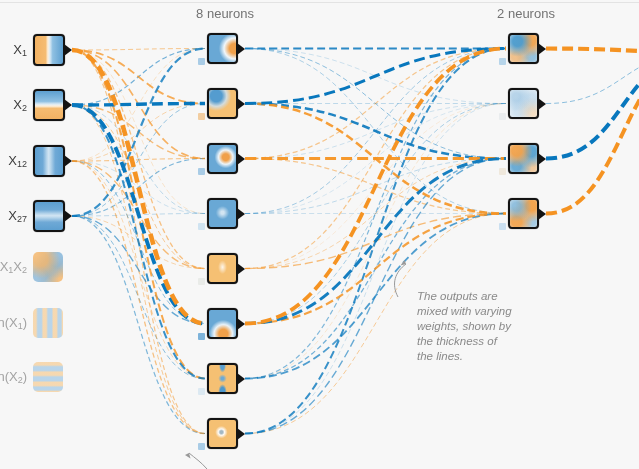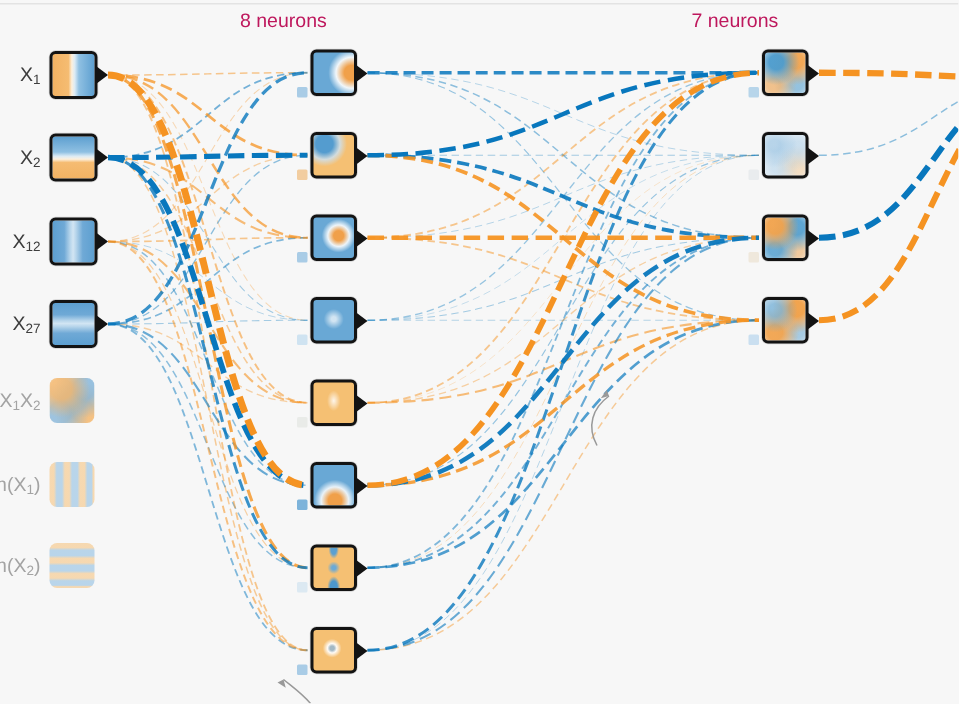--- a/index.html
+++ b/index.html
@@ -5,22 +5,22 @@
   html,body{margin:0;padding:0;}
   body{
     width:639px;height:469px;overflow:hidden;position:relative;
     background:#f7f7f7;
     font-family:"Liberation Sans",sans-serif;
   }
   #stage{position:absolute;inset:0;}
   #topline{position:absolute;top:2px;left:0;width:639px;height:1px;background:#e3e3e3;}
   #links{position:absolute;top:0;left:0;z-index:1;}
   .hdr{
-    position:absolute;top:6px;z-index:3;text-align:left;
-    font-size:13px;color:#be185d;width:130px;
+    position:absolute;top:6px;z-index:3;text-align:center;
+    font-size:13px;color:#737373;width:130px;
   }
   #hdr1{left:160px;}
   #hdr2{left:461px;}
   .node{
     position:absolute;z-index:4;box-sizing:border-box;
     border:2px solid #131313;border-radius:4px;
     box-shadow:0 0 0 0.5px rgba(0,0,0,.15);
   }
   .node.active::after{
     content:"";position:absolute;right:-9px;top:50%;transform:translateY(-50%);
@@ -160,21 +160,21 @@
       <g>
         <path d="M 398 297 C 391 284 395 272 406 264" fill="none" stroke="#999" stroke-width="1"></path>
         <path d="M 406 264 l -5.5 1.5 l 4 -5.5 z" fill="#999"></path>
       </g>
       <g>
         <path d="M 207 469 C 201 462 195 458 189 453" fill="none" stroke="#999" stroke-width="1"></path>
         <path d="M 189 453 l 1.5 5.5 l -5.5 -3.5 z" fill="#999"></path>
       </g>
     </svg>
   <div class="hdr" id="hdr1">8 neurons</div>
-  <div class="hdr" id="hdr2">7 neurons</div>
+  <div class="hdr" id="hdr2">2 neurons</div>
   <div id="nodes">
       <div class="node active p-x1" style="left: 33px; top: 34px; width: 32px; height: 32px;"></div>
       <div class="inlabel" style="right: 612px; top: 42px;"><span>X</span><span class="sb">1</span></div>
       <div class="node active p-x2" style="left: 33px; top: 89px; width: 32px; height: 32px;"></div>
       <div class="inlabel" style="right: 612px; top: 97px;"><span>X</span><span class="sb">2</span></div>
       <div class="node active p-x12" style="left: 33px; top: 145px; width: 32px; height: 32px;"></div>
       <div class="inlabel" style="right: 612px; top: 153px;"><span>X</span><span class="sb">12</span></div>
       <div class="node active p-x22" style="left: 33px; top: 200px; width: 32px; height: 32px;"></div>
       <div class="inlabel" style="right: 612px; top: 208px;"><span>X</span><span class="sb">27</span></div>
       <div class="node inactive p-x1x2" style="left: 33px; top: 252px; width: 30px; height: 30px;"></div>
@@ -201,13 +201,20 @@
       <div class="bias" style="left: 198px; top: 443px; background: rgb(169, 204, 230);"></div>
       <div class="node active p-r1" style="left: 508px; top: 33px; width: 31px; height: 31px;"></div>
       <div class="bias" style="left: 499px; top: 58px; background: rgb(183, 213, 234);"></div>
       <div class="node active p-r2" style="left: 508px; top: 88px; width: 31px; height: 31px;"></div>
       <div class="bias" style="left: 499px; top: 113px; background: rgb(233, 236, 238);"></div>
       <div class="node active p-r3" style="left: 508px; top: 143px; width: 31px; height: 31px;"></div>
       <div class="bias" style="left: 499px; top: 168px; background: rgb(239, 232, 220);"></div>
       <div class="node active p-r4" style="left: 508px; top: 198px; width: 31px; height: 31px;"></div>
       <div class="bias" style="left: 499px; top: 223px; background: rgb(202, 223, 240);"></div>
     </div>
+  <div id="annotation">
+    <div>The outputs are</div>
+    <div>mixed with varying</div>
+    <div>weights, shown by</div>
+    <div>the thickness of</div>
+    <div>the lines.</div>
+  </div>
 </div>
 
 </body></html>

